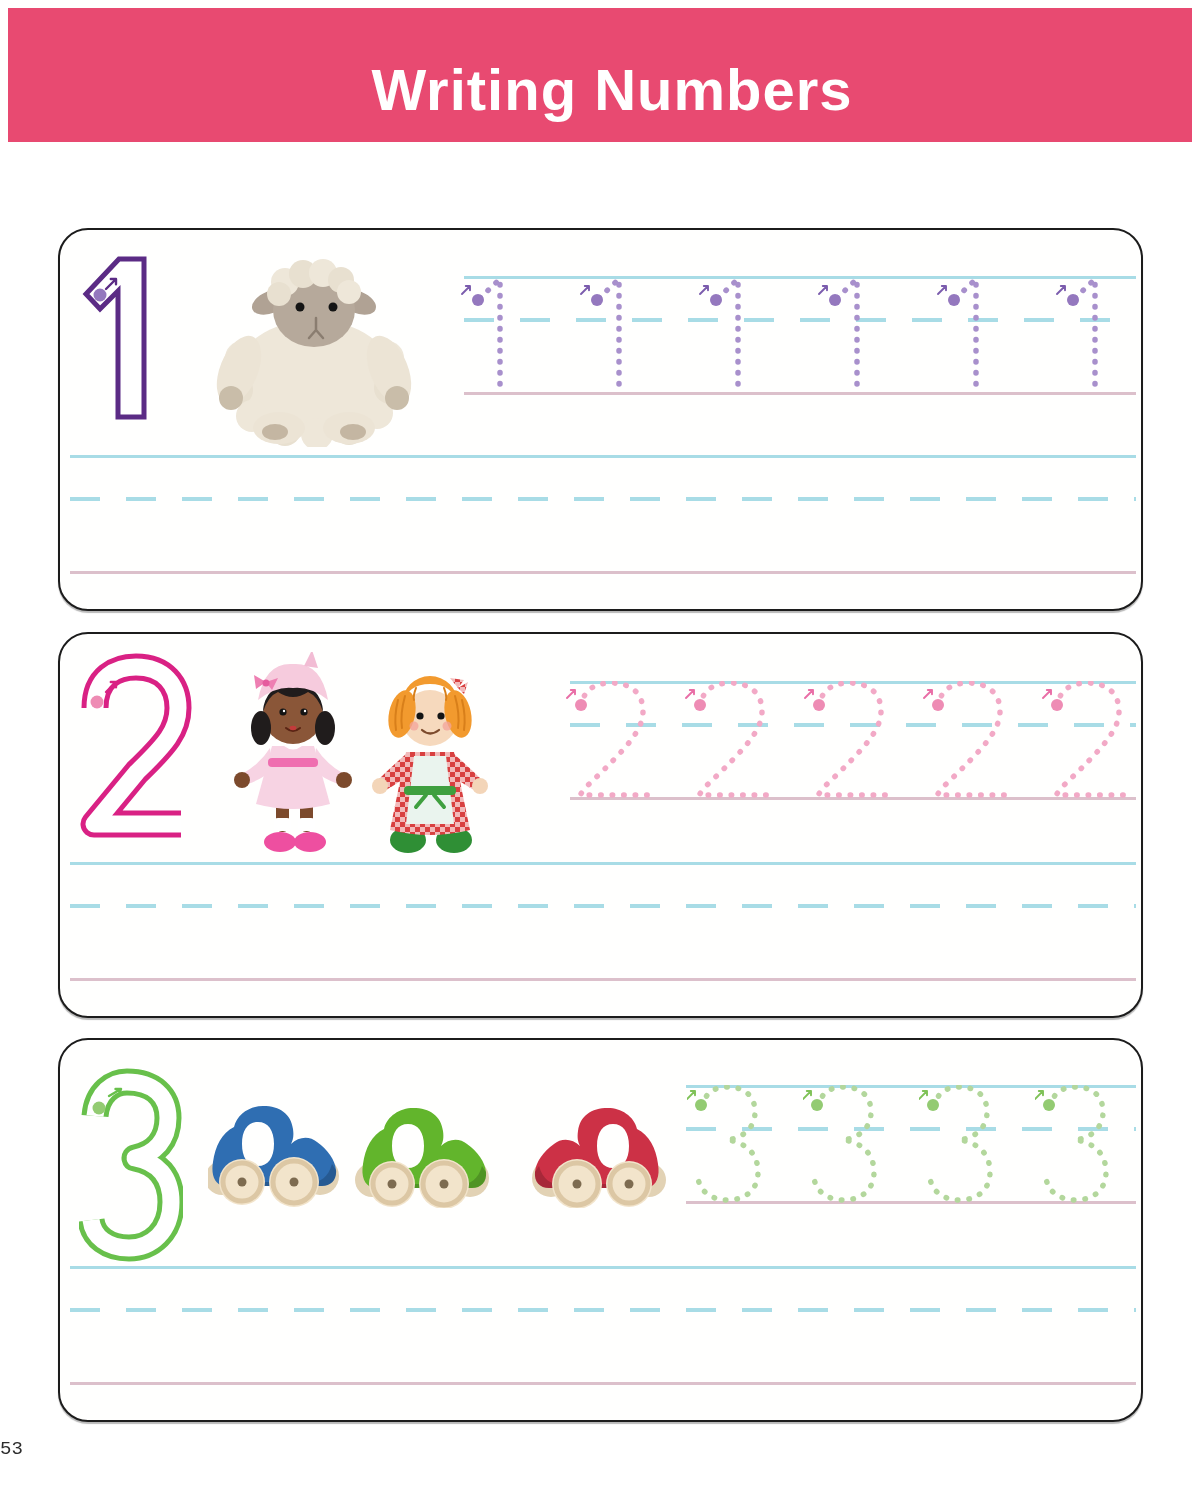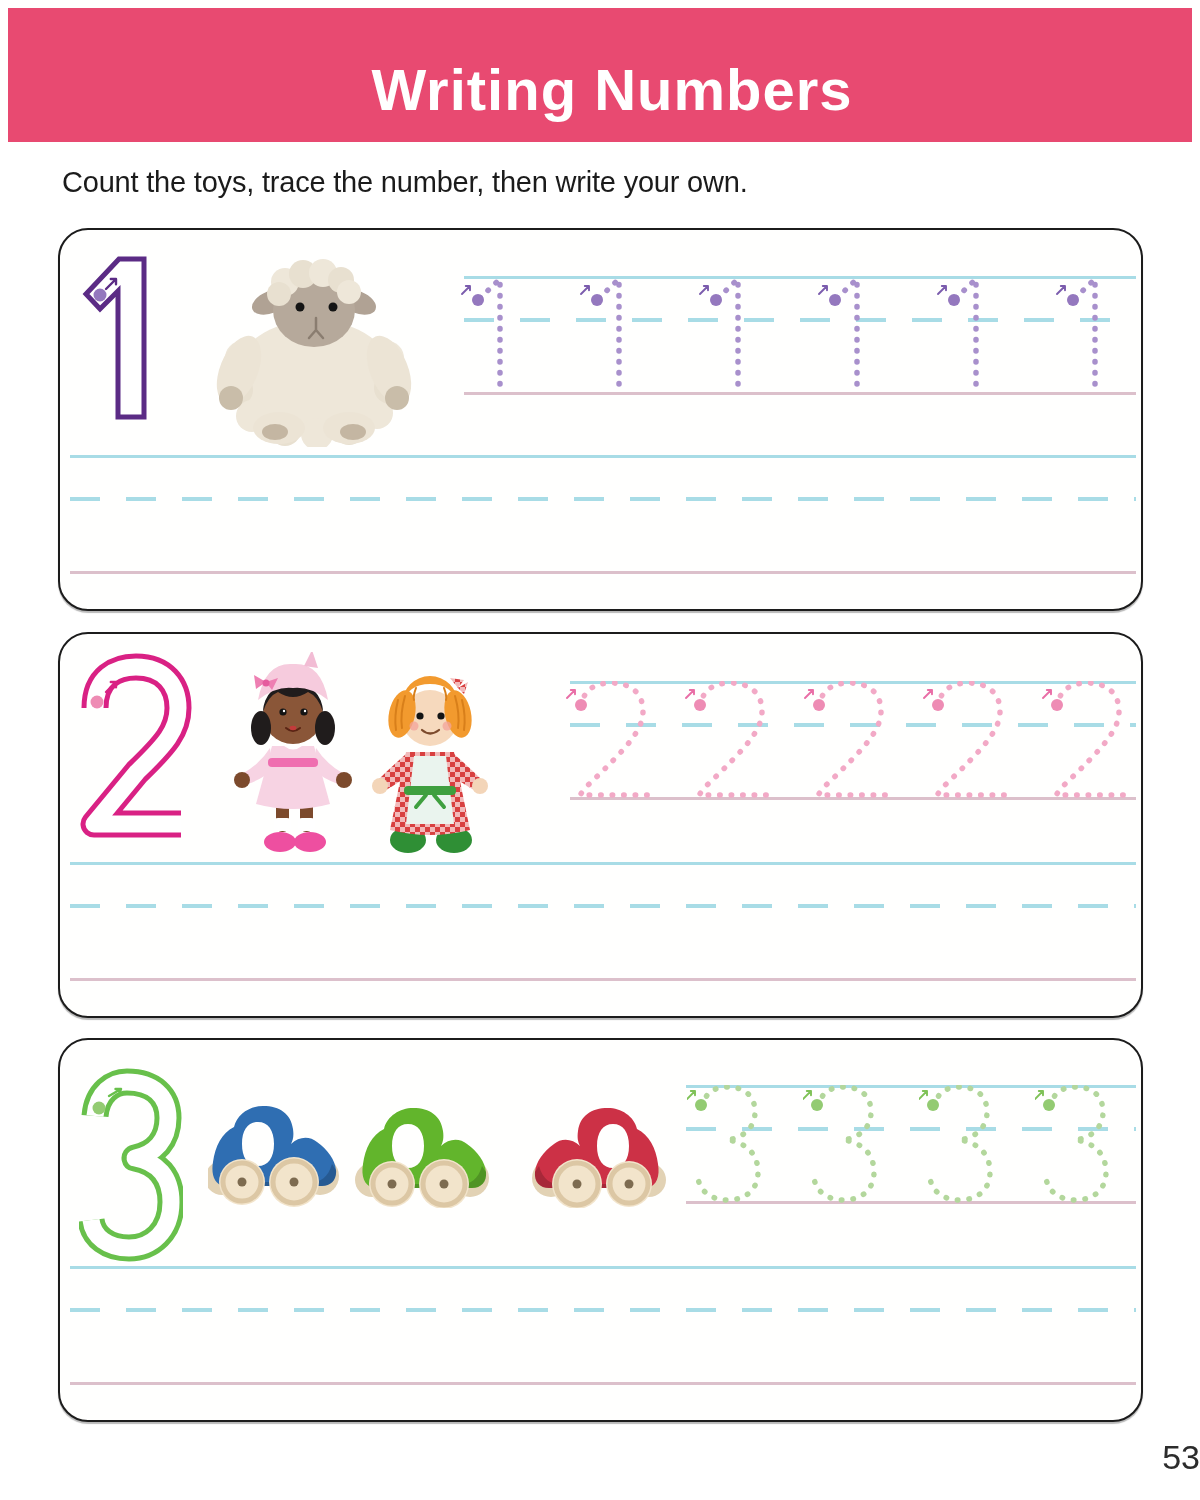--- a/index.html
+++ b/index.html
@@ -30,33 +30,32 @@
   .lineset .gl-bot{position:absolute;left:0;right:0;top:116px;height:3px;background:#dcc0cb;}
 
   
   .tracerow{position:absolute;display:flex;}
   .tracerow svg{display:block;flex:0 0 auto;}
 
   
   .numsvg,.toysvg{position:absolute;}
 
   
-  .pagenum{position:absolute;left:0;top:1438px;width:100%;text-align:right;
-           font-size:34px;color:#2c2c2c;}
+  .pagenum{position:absolute;left:0;top:1438px;width:100%;text-align:left;
+           font-size:19px;color:#2c2c2c;font-family:Liberation Mono, monospace;}
 </style>
 </head>
 <body>
 
 <div class="page">
 
   <div class="banner">
     <h1>Writing Numbers</h1>
   </div>
 
-  <div class="instruction">Count the toys, trace the number, then write your own.</div>
 
   <section class="abox abox1">
 
     <svg class="numsvg" style="left:22px;top:26px;" width="72" height="164" viewBox="0 0 72 164">
       <path d="M37 3 L4 38 L18 53 L36 35 L36 161 L62 161 L62 3 Z" fill="#ffffff" stroke-width="5" stroke="#5b2b85"></path>
       <circle cx="18" cy="39" r="6.5" fill="#9478be"></circle>
       <g transform="translate(24,23)">
         <path d="M0 10 L10 0 M10 0 H4.8 M10 0 V5.2" fill="none" stroke-width="2.4" stroke-linecap="round" stroke="#5b2b85"></path>
       </g>
     </svg>

